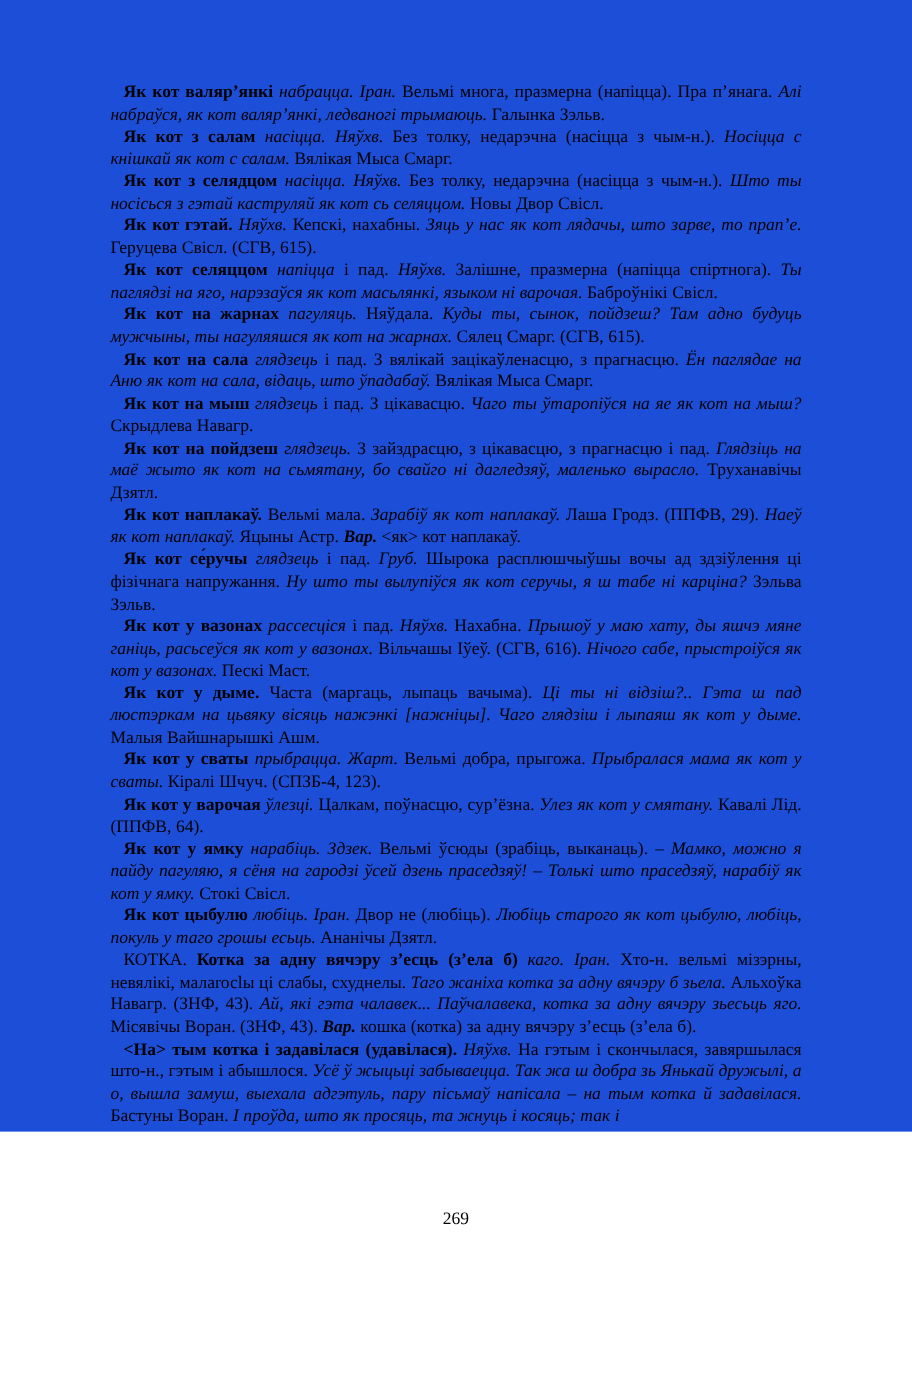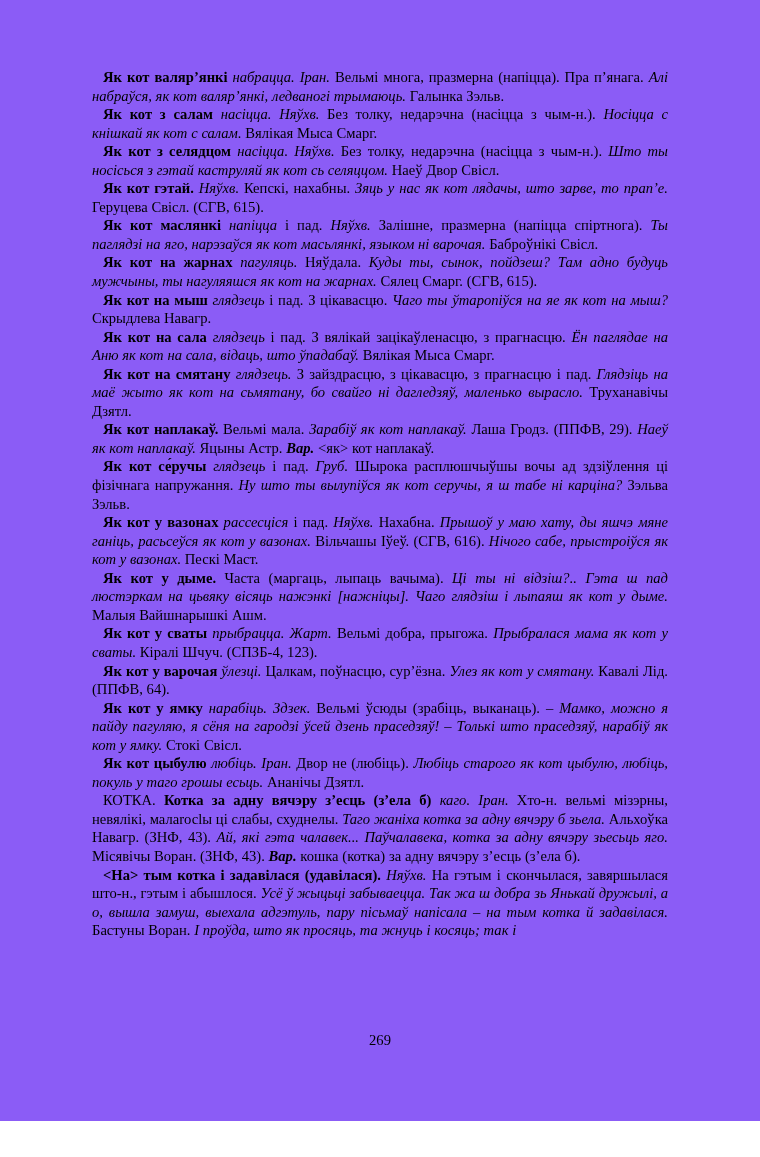--- a/index.html
+++ b/index.html
@@ -11,23 +11,23 @@
   body {
     width: 760px;
     height: 1157px;
     font-family: "Liberation Serif", "DejaVu Serif", serif;
     color: #000000;
     -webkit-font-smoothing: antialiased;
   }
   .page {
     position: relative;
     width: 760px;
-    height: 1121px;
+    height: 943px;
     box-sizing: border-box;
-    background: #8b5cf6;
+    background: #1d4ed8;
   }
   .text-block {
     position: absolute;
     left: 92px;
     top: 68px;
     width: 576px;
   }
   .entry {
     margin: 0;
     padding: 0;
@@ -43,43 +43,43 @@
     margin-top: 0;
   }
   .b  { font-weight: bold; }
   .i  { font-style: italic; }
   .bi { font-weight: bold; font-style: italic; }
   .r  { font-weight: normal; font-style: normal; }
 
   .page-number {
     position: absolute;
     left: 0;
-    top: 1031px;
+    top: 1007px;
     width: 760px;
     text-align: center;
     font-size: 14.6px;
     line-height: 18.55px;
     font-family: "Liberation Serif", "DejaVu Serif", serif;
   }
 </style>
 </head>
 <body>
 
 <div class="page">
 
   <div class="text-block" id="body-root">
       <p class="entry"><span class="b">Як кот валяр’янкі </span><span class="i">набрацца. Іран.</span><span class="r"> Вельмі многа, празмерна (напіцца). Пра п’янага. </span><span class="i">Алі набраўся, як кот валяр’янкі, ледваногі трымаюць.</span><span class="r"> Галынка Зэльв.</span></p>
       <p class="entry"><span class="b">Як кот з салам </span><span class="i">насіцца. Няўхв.</span><span class="r"> Без толку, недарэчна (насіцца з чым-н.). </span><span class="i">Носіцца с кнішкай як кот с салам.</span><span class="r"> Вялікая Мыса Смарг.</span></p>
-      <p class="entry"><span class="b">Як кот з селядцом </span><span class="i">насіцца. Няўхв.</span><span class="r"> Без толку, недарэчна (насіцца з чым-н.). </span><span class="i">Што ты носісься з гэтай каструляй як кот сь селяццом.</span><span class="r"> Наеў Двор Свісл.</span></p>
+      <p class="entry"><span class="b">Як кот з селядцом </span><span class="i">насіцца. Няўхв.</span><span class="r"> Без толку, недарэчна (насіцца з чым-н.). </span><span class="i">Што ты носісься з гэтай каструляй як кот сь селяццом.</span><span class="r"> Новы Двор Свісл.</span></p>
       <p class="entry"><span class="b">Як кот гэтай. </span><span class="i">Няўхв.</span><span class="r"> Кепскі, нахабны. </span><span class="i">Зяць у нас як кот лядачы, што зарве, то прап’е.</span><span class="r"> Геруцева Свісл. (СГВ, 615).</span></p>
-      <p class="entry"><span class="b">Як кот маслянкі </span><span class="i">напіцца</span><span class="r"> і пад. </span><span class="i">Няўхв.</span><span class="r"> Залішне, празмерна (напіцца спіртнога). </span><span class="i">Ты паглядзі на яго, нарэзаўся як кот масьлянкі, языком ні варочая.</span><span class="r"> Баброўнікі Свісл.</span></p>
+      <p class="entry"><span class="b">Як кот селяццом </span><span class="i">напіцца</span><span class="r"> і пад. </span><span class="i">Няўхв.</span><span class="r"> Залішне, празмерна (напіцца спіртнога). </span><span class="i">Ты паглядзі на яго, нарэзаўся як кот масьлянкі, языком ні варочая.</span><span class="r"> Баброўнікі Свісл.</span></p>
       <p class="entry"><span class="b">Як кот на жарнах </span><span class="i">пагуляць.</span><span class="r"> Няўдала. </span><span class="i">Куды ты, сынок, пойдзеш? Там адно будуць мужчыны, ты нагуляяшся як кот на жарнах.</span><span class="r"> Сялец Смарг. (СГВ, 615).</span></p>
+      <p class="entry"><span class="b">Як кот на сала </span><span class="i">глядзець</span><span class="r"> і пад. З вялікай зацікаўленасцю, з прагнасцю. </span><span class="i">Ён паглядае на Аню як кот на сала, відаць, што ўпадабаў.</span><span class="r"> Вялікая Мыса Смарг.</span></p>
       <p class="entry"><span class="b">Як кот на мыш </span><span class="i">глядзець</span><span class="r"> і пад. З цікавасцю. </span><span class="i">Чаго ты ўтаропіўся на яе як кот на мыш?</span><span class="r"> Скрыдлева Навагр.</span></p>
-      <p class="entry"><span class="b">Як кот на сала </span><span class="i">глядзець</span><span class="r"> і пад. З вялікай зацікаўленасцю, з прагнасцю. </span><span class="i">Ён паглядае на Аню як кот на сала, відаць, што ўпадабаў.</span><span class="r"> Вялікая Мыса Смарг.</span></p>
-      <p class="entry"><span class="b">Як кот на смятану </span><span class="i">глядзець.</span><span class="r"> З зайздрасцю, з цікавасцю, з прагнасцю і пад. </span><span class="i">Глядзіць на маё жыто як кот на сьмятану, бо свайго ні дагледзяў, маленько вырасло.</span><span class="r"> Труханавічы Дзятл.</span></p>
+      <p class="entry"><span class="b">Як кот на пойдзеш </span><span class="i">глядзець.</span><span class="r"> З зайздрасцю, з цікавасцю, з прагнасцю і пад. </span><span class="i">Глядзіць на маё жыто як кот на сьмятану, бо свайго ні дагледзяў, маленько вырасло.</span><span class="r"> Труханавічы Дзятл.</span></p>
       <p class="entry"><span class="b">Як кот наплакаў.</span><span class="r"> Вельмі мала. </span><span class="i">Зарабіў як кот наплакаў.</span><span class="r"> Лаша Гродз. (ППФВ, 29). </span><span class="i">Наеў як кот наплакаў.</span><span class="r"> Яцыны Астр. </span><span class="bi">Вар.</span><span class="r"> &lt;як&gt; кот наплакаў.</span></p>
       <p class="entry"><span class="b">Як кот се́ручы </span><span class="i">глядзець</span><span class="r"> і пад. </span><span class="i">Груб.</span><span class="r"> Шырока расплюшчыўшы вочы ад здзіўлення ці фізічнага напружання. </span><span class="i">Ну што ты вылупіўся як кот серучы, я ш табе ні карціна?</span><span class="r"> Зэльва Зэльв.</span></p>
       <p class="entry"><span class="b">Як кот у вазонах </span><span class="i">рассесціся</span><span class="r"> і пад. </span><span class="i">Няўхв.</span><span class="r"> Нахабна. </span><span class="i">Прышоў у маю хату, ды яшчэ мяне ганіць, расьсеўся як кот у вазонах.</span><span class="r"> Вільчашы Іўеў. (СГВ, 616). </span><span class="i">Нічого сабе, прыстроіўся як кот у вазонах.</span><span class="r"> Пескі Маст.</span></p>
       <p class="entry"><span class="b">Як кот у дыме.</span><span class="r"> Часта (маргаць, лыпаць вачыма). </span><span class="i">Ці ты ні відзіш?.. Гэта ш пад люстэркам на цьвяку вісяць нажэнкі [нажніцы].  Чаго глядзіш і лыпаяш як кот у дыме.</span><span class="r"> Малыя Вайшнарышкі Ашм.</span></p>
       <p class="entry"><span class="b">Як кот у сваты </span><span class="i">прыбрацца. Жарт.</span><span class="r"> Вельмі добра, прыгожа. </span><span class="i">Прыбралася мама як кот у сваты.</span><span class="r"> Кіралі Шчуч. (СПЗБ-4, 123).</span></p>
       <p class="entry"><span class="b">Як кот у варочая </span><span class="i">ўлезці.</span><span class="r"> Цалкам, поўнасцю, сур’ёзна. </span><span class="i">Улез як кот у смятану.</span><span class="r"> Кавалі Лід. (ППФВ, 64).</span></p>
       <p class="entry"><span class="b">Як кот у ямку </span><span class="i">нарабіць. Здзек.</span><span class="r"> Вельмі ўсюды (зрабіць, выканаць). </span><span class="i">– Мамко, можно я пайду пагуляю, я сёня на гародзі ўсей дзень праседзяў! – Толькі што праседзяў, нарабіў як кот у ямку.</span><span class="r"> Стокі Свісл.</span></p>
       <p class="entry"><span class="b">Як кот цыбулю </span><span class="i">любіць. Іран.</span><span class="r"> Двор не (любіць). </span><span class="i">Любіць старого як кот цыбулю, любіць, покуль у таго грошы есьць.</span><span class="r"> Ананічы Дзятл.</span></p>
       <p class="entry"><span class="r">КОТКА. </span><span class="b">Котка за адну вячэру з’есць (з’ела б) </span><span class="i">каго. Іран.</span><span class="r"> Хто-н. вельмі мізэрны, невялікі, малаrосlы ці слабы, схуднелы. </span><span class="i">Таго жаніха котка за адну вячэру б зьела.</span><span class="r"> Альхоўка Навагр. (ЗНФ, 43). </span><span class="i">Ай, які гэта чалавек... Паўчалавека, котка за адну вячэру зьесьць яго.</span><span class="r"> Місявічы Воран. (ЗНФ, 43). </span><span class="bi">Вар.</span><span class="r"> кошка (котка) за адну вячэру з’есць (з’ела б).</span></p>
       <p class="entry"><span class="b">&lt;На&gt; тым котка і задавілася (удавілася). </span><span class="i">Няўхв.</span><span class="r"> На гэтым і скончылася, завяршылася што-н., гэтым і абышлося. </span><span class="i">Усё ў жыцьці забываецца. Так жа ш добра зь Янькай дружылі, а о, вышла замуш, выехала адгэтуль, пару пісьмаў напісала – на тым котка й задавілася.</span><span class="r"> Бастуны Воран. </span><span class="i">І проўда, што як просяць, та жнуць і косяць; так і</span></p>

